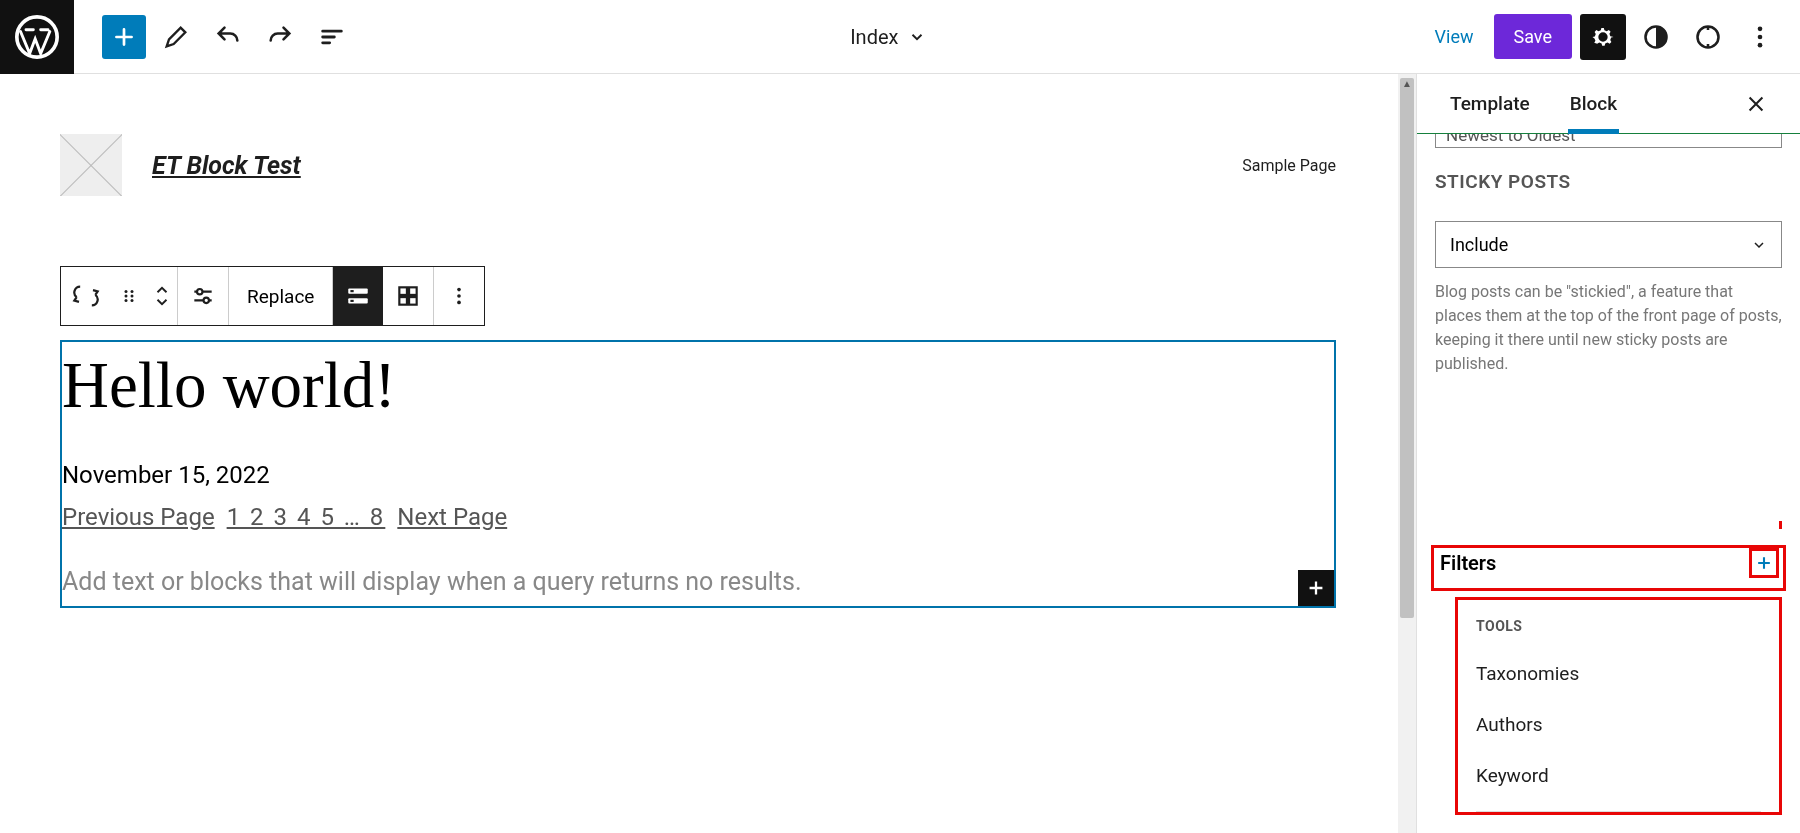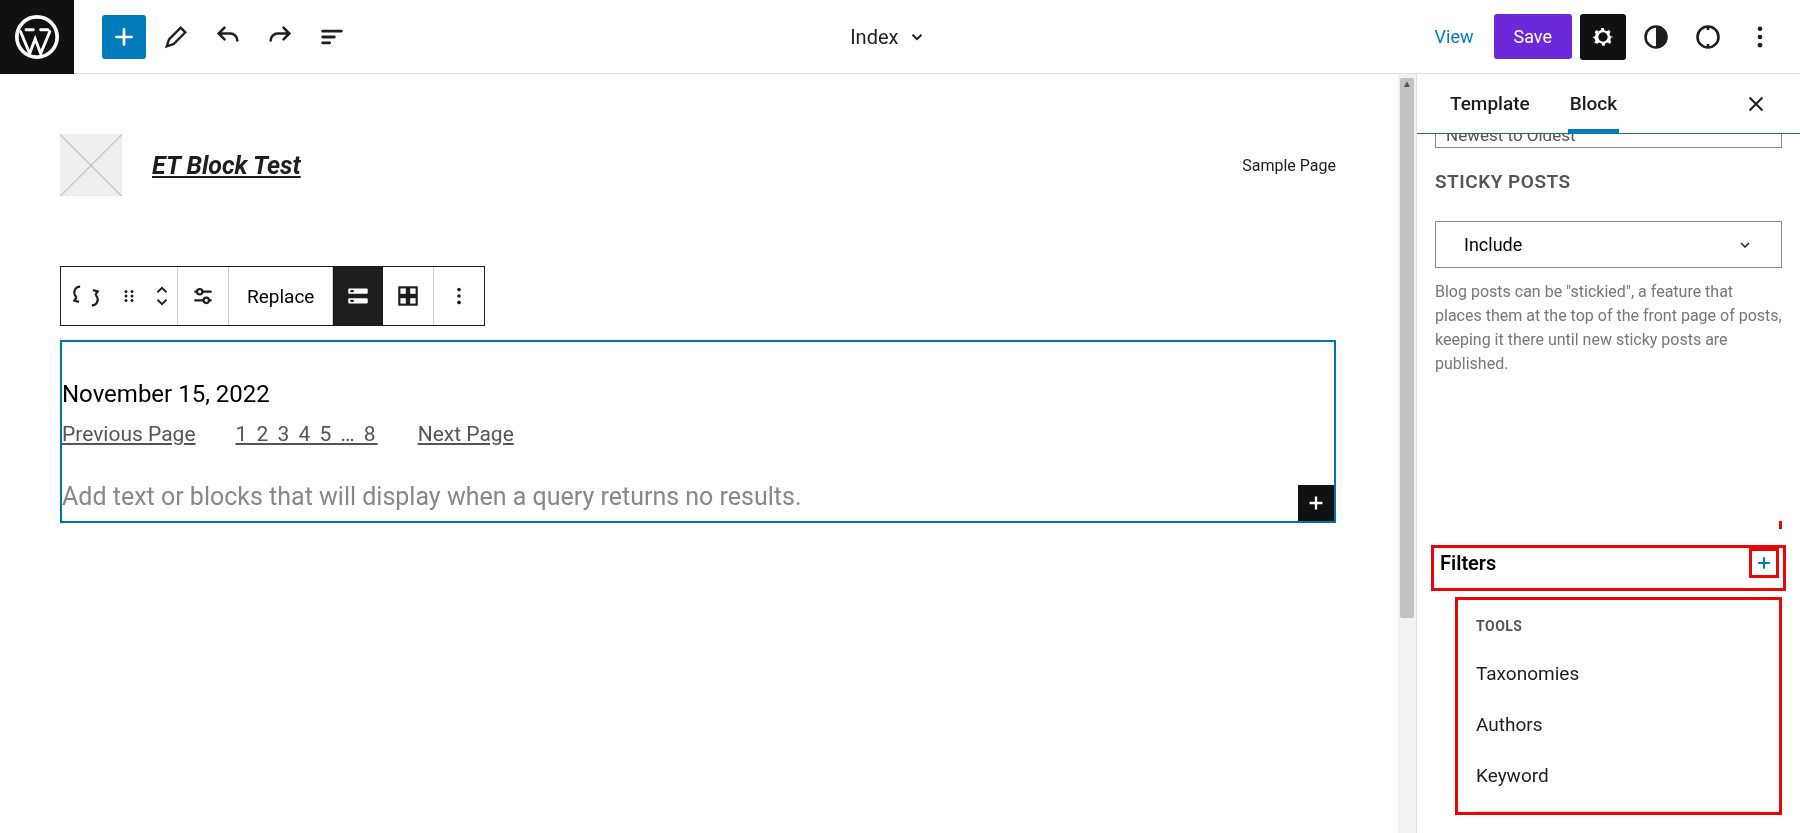--- a/index.html
+++ b/index.html
@@ -41,37 +41,37 @@
   .bt-sec { display: flex; align-items: center; border-right: 1px solid #ccc; }
   .bt-btn { width: 50px; height: 58px; display: flex; align-items: center; justify-content: center; }
   .bt-stack { width: 30px; height:58px; display:flex; flex-direction:column; align-items:center; justify-content:center; gap:2px;}
   .bt-replace { padding: 0 18px; height: 58px; display: flex; align-items: center; font-size: 19px; }
   .bt-dark { background: #1e1e1e; color: #fff; }
 
   
   .query-block { border: 2px solid #0073aa; margin-top: 14px; padding: 0; position: relative; }
   .post-title { font-family: Georgia, serif; font-size: 65px; font-weight: 400; padding: 6px 0 0 0; }
   .post-date { font-size: 24px; padding: 38px 0 0 0; }
-  .pagination { padding: 14px 0 0 0; font-size: 21px; display: flex; gap: 40px; }
+  .pagination { padding: 14px 0 0 0; font-size: 24px; display: flex; gap: 12px; }
   .pagination a { color: #555; text-decoration: underline; }
   .page-nums { letter-spacing: 2px; }
   .no-results { color: #888; font-size: 25px; padding: 36px 0 10px 0; }
   .add-block-btn { position: absolute; right: 0; bottom: 0; width: 36px; height: 36px; background: #111; display: flex; align-items: center; justify-content: center; }
 
   
   .sidebar { width: 384px; border-left: 1px solid #e0e0e0; display: flex; flex-direction: column; position: relative; }
   .sb-tabs { display: flex; align-items: center; border-bottom: 1px solid #15803d; padding: 0 13px; }
   .sb-tab { padding: 18px 20px; font-size: 19px; color: #1e1e1e; font-weight: 500; position: relative; }
   .sb-tab.active::after { content:""; position:absolute; left:18px; right:18px; bottom:-1px; height:5px; background:#007cba; }
   .sb-close { margin-left: auto; padding: 10px 20px; font-size: 24px; }
   .sb-body { padding: 0 18px; overflow: hidden; flex:1; }
   .select-clip { border:1px solid #888; border-top:none; height:14px; margin-top:0; overflow:hidden; position:relative; margin-bottom:20px;}
   .select-clip span { position:absolute; left:10px; bottom:2px; color:#555; font-size:17px;}
   .sb-label { font-size: 19px; font-weight: 600; letter-spacing: 0.5px; color: #555; text-transform: uppercase; margin: 22px 0 10px; }
-  .sb-select { border: 1px solid #888; padding: 12px 28px; display: flex; align-items: center; justify-content: space-between; font-size: 18px; margin-top: 28px; }
+  .sb-select { border: 1px solid #888; padding: 12px 14px; display: flex; align-items: center; justify-content: space-between; font-size: 18px; margin-top: 28px; }
   .sb-help { font-size: 16px; color: #777; line-height: 1.5; margin-top: 12px; }
   
   .hl-box { border: 3px solid #e80606; }
   .filters-row { display: flex; align-items: center; justify-content: space-between; padding: 0 4px 10px 6px; margin: 38px 16px 0 0; }
   .filters-row h3 { font-size: 20px; font-weight: 600; }
   .plus-chip { border: 3px solid #e80606; width: 30px; height: 30px; display: flex; align-items: center; justify-content: center; color: #007cba; }
   .connector { position:absolute; right:18px; width:3px; height:8px; background:#e80606; }
   .tools-box { margin: 6px 18px 18px 38px; padding: 18px 0 0 0; }
   .tools-label { font-size: 14px; font-weight: 700; color: #555; letter-spacing: 0.5px; padding: 0 18px 14px; }
   .tool-item { padding: 14px 18px; font-size: 19px; color: #1e1e1e; }
@@ -228,20 +228,21 @@
           <svg width="22" height="22" viewBox="0 0 24 24">
               <circle cx="12" cy="5" r="2" fill="#1e1e1e"></circle>
               <circle cx="12" cy="12" r="2" fill="#1e1e1e"></circle>
               <circle cx="12" cy="19" r="2" fill="#1e1e1e"></circle>
             </svg>
         </div>
       </div>
 
       
       <div class="query-block">
+        <div class="post-title">Hello world!</div>
         <div class="post-date">November 15, 2022</div>
         <div class="pagination">
           <a>Previous Page</a>
           <a class="page-nums">1 2 3 4 5 … 8</a>
           <a>Next Page</a>
         </div>
         <div class="no-results">Add text or blocks that will display when a query returns no results.</div>
         <div class="add-block-btn">
           <svg width="22" height="22" viewBox="0 0 24 24">
               <path d="M12 5v14M5 12h14" stroke="#fff" stroke-width="2.5"></path>

